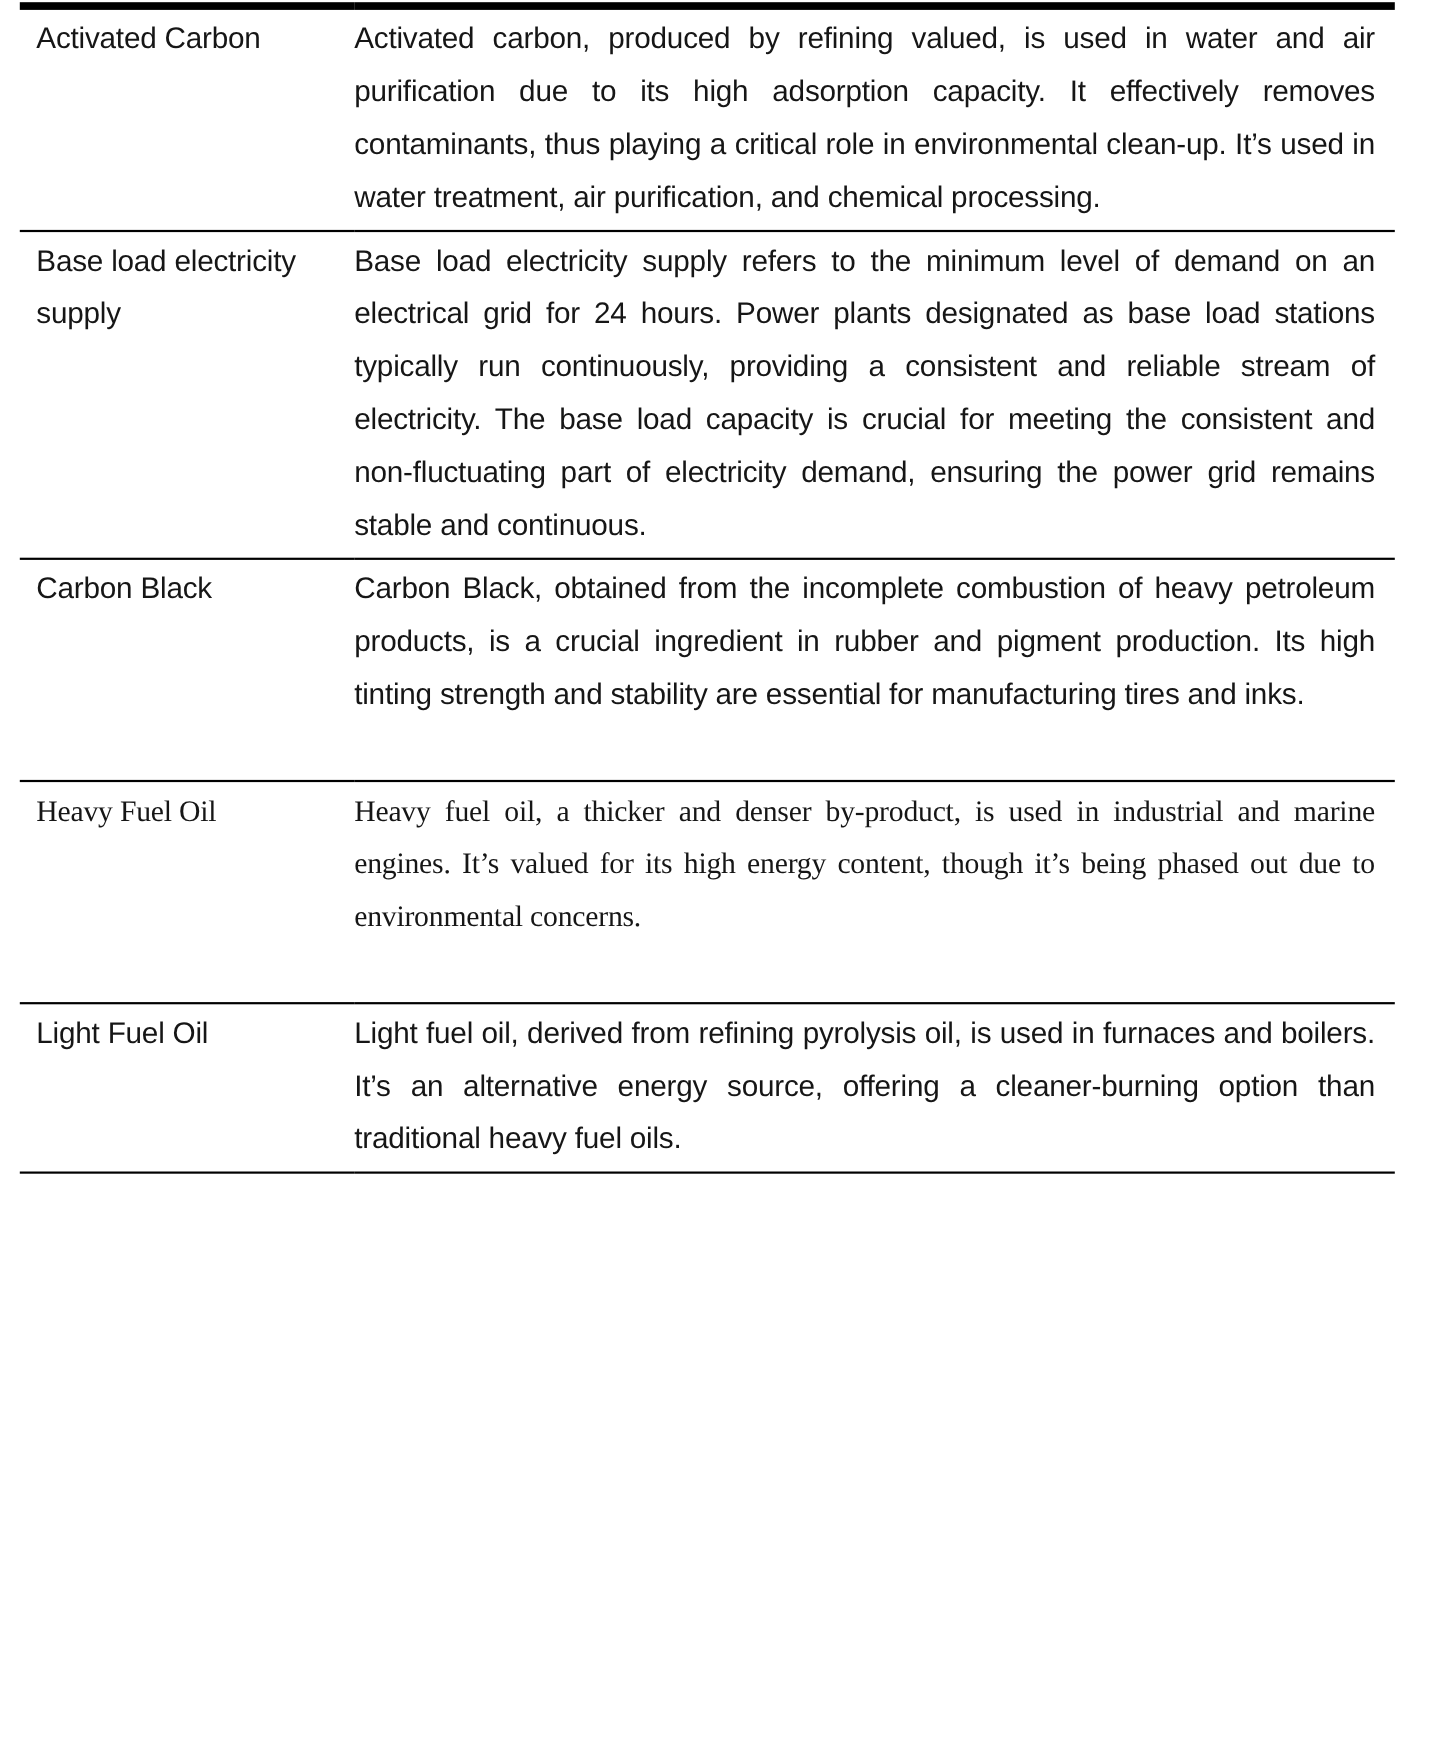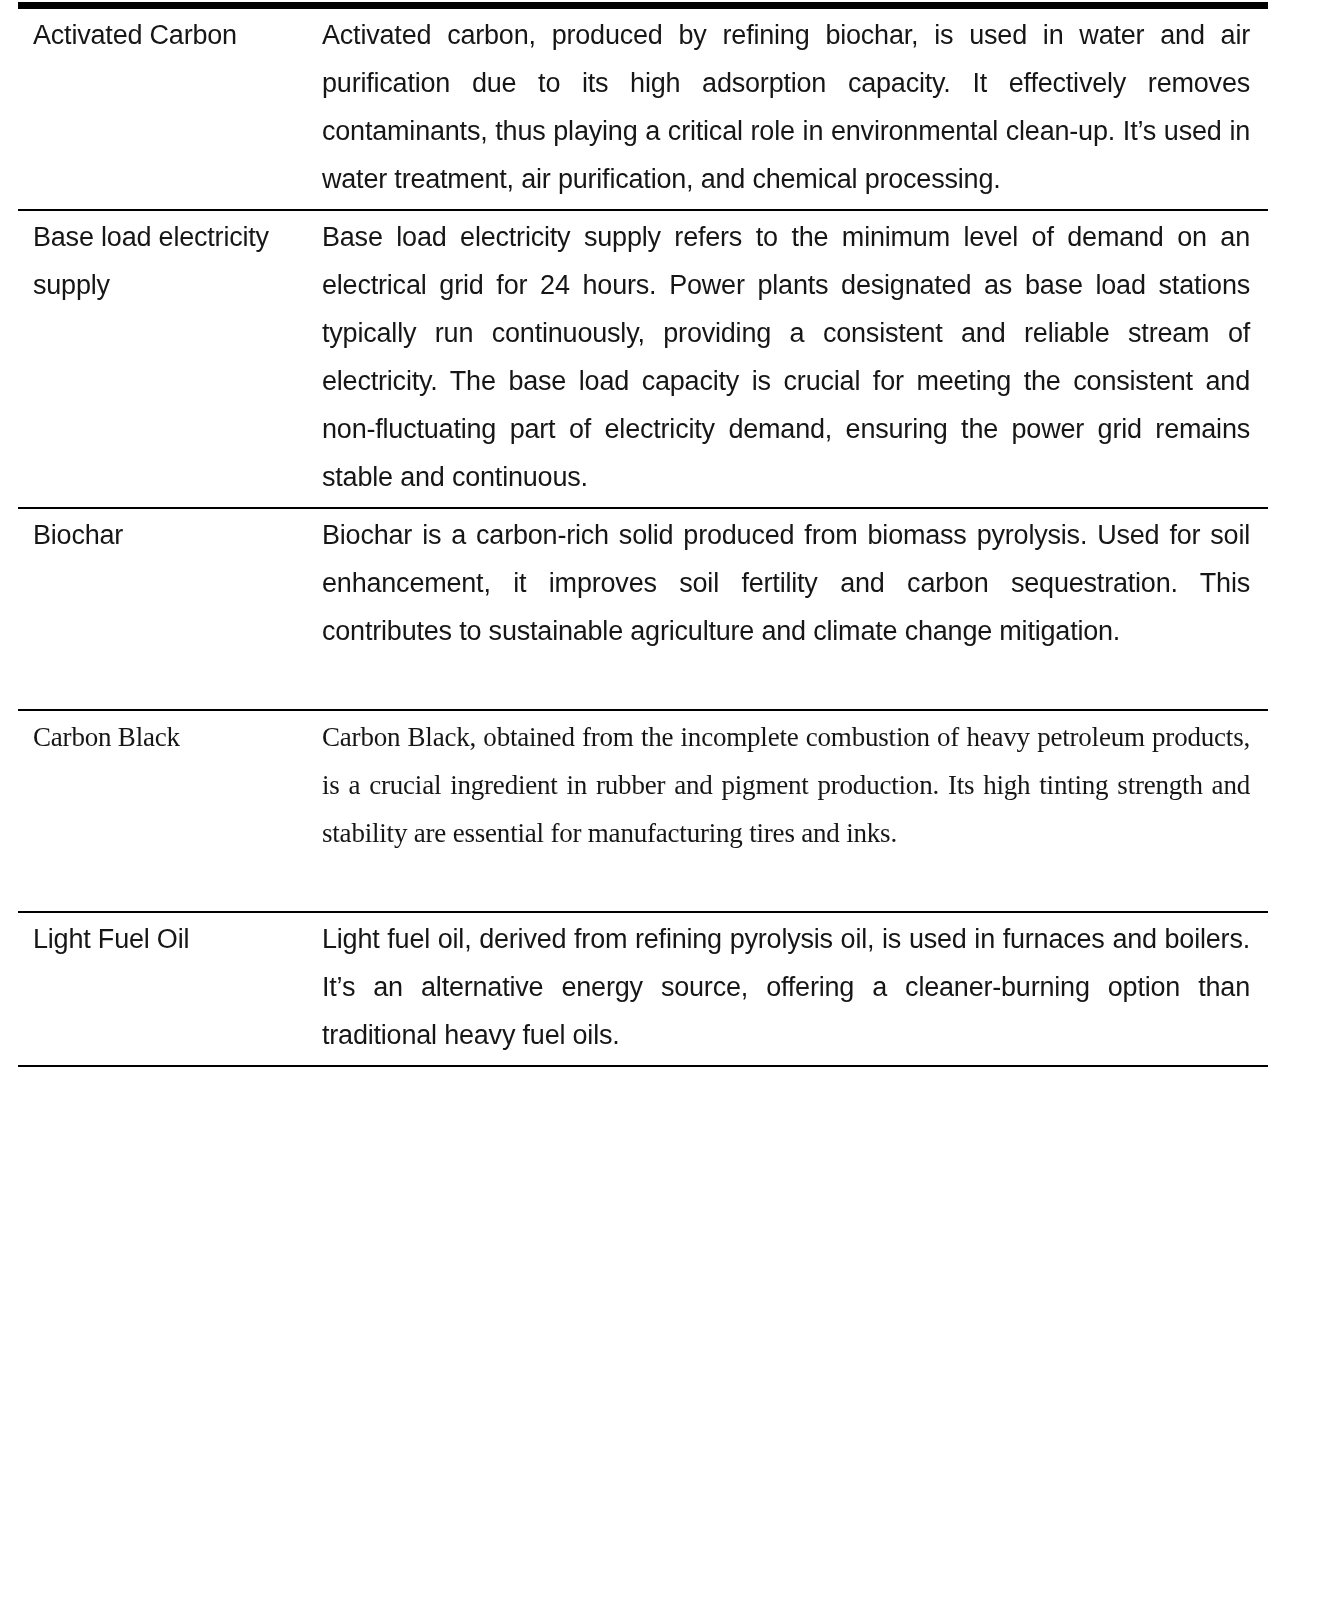--- a/index.html
+++ b/index.html
@@ -68,39 +68,39 @@
 
 <div class="page">
   <table class="glossary">
     <colgroup>
       <col class="c-term">
       <col class="c-def">
     </colgroup>
     <tbody>
   <tr class="glossary-row">
     <td class="term-cell">Activated Carbon</td>
-    <td class="definition-cell">Activated carbon, produced by refining biochar, is used in water and air purification due to its high adsorption capacity. It effectively removes contaminants, thus playing a critical role in environmental clean-up. It’s used in water treatment, air purification, and chemical processing.</td>
+    <td class="definition-cell">Activated carbon, produced by refining valued, is used in water and air purification due to its high adsorption capacity. It effectively removes contaminants, thus playing a critical role in environmental clean-up. It’s used in water treatment, air purification, and chemical processing.</td>
   </tr>
 
   <tr class="glossary-row">
     <td class="term-cell">Base load electricity supply</td>
     <td class="definition-cell">Base load electricity supply refers to the minimum level of demand on an electrical grid for 24 hours. Power plants designated as base load stations typically run continuously, providing a consistent and reliable stream of electricity. The base load capacity is crucial for meeting the consistent and non-fluctuating part of electricity demand, ensuring the power grid remains stable and continuous.</td>
   </tr>
 
-  <tr class="glossary-row">
-    <td class="term-cell">Biochar</td>
-    <td class="definition-cell">Biochar is a carbon-rich solid produced from biomass pyrolysis. Used for soil enhancement, it improves soil fertility and carbon sequestration. This contributes to sustainable agriculture and climate change mitigation.</td>
-  </tr>
 
   <tr class="glossary-row">
     <td class="term-cell">Carbon Black</td>
     <td class="definition-cell">Carbon Black, obtained from the incomplete combustion of heavy petroleum products, is a crucial ingredient in rubber and pigment production. Its high tinting strength and stability are essential for manufacturing tires and inks.</td>
   </tr>
 
 
+  <tr class="glossary-row">
+    <td class="term-cell">Heavy Fuel Oil</td>
+    <td class="definition-cell">Heavy fuel oil, a thicker and denser by-product, is used in industrial and marine engines. It’s valued for its high energy content, though it’s being phased out due to environmental concerns.</td>
+  </tr>
 
   <tr class="glossary-row">
     <td class="term-cell">Light Fuel Oil</td>
     <td class="definition-cell">Light fuel oil, derived from refining pyrolysis oil, is used in furnaces and boilers. It’s an alternative energy source, offering a cleaner-burning option than traditional heavy fuel oils.</td>
   </tr>
 
 </tbody>
   </table>
 </div>
 

